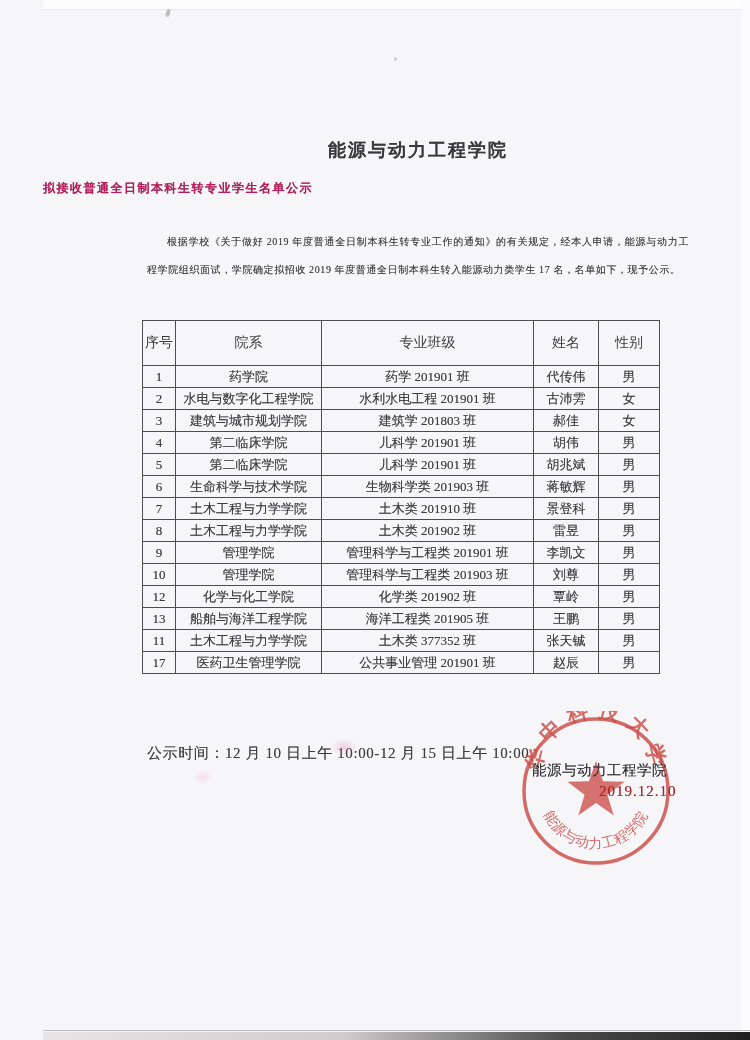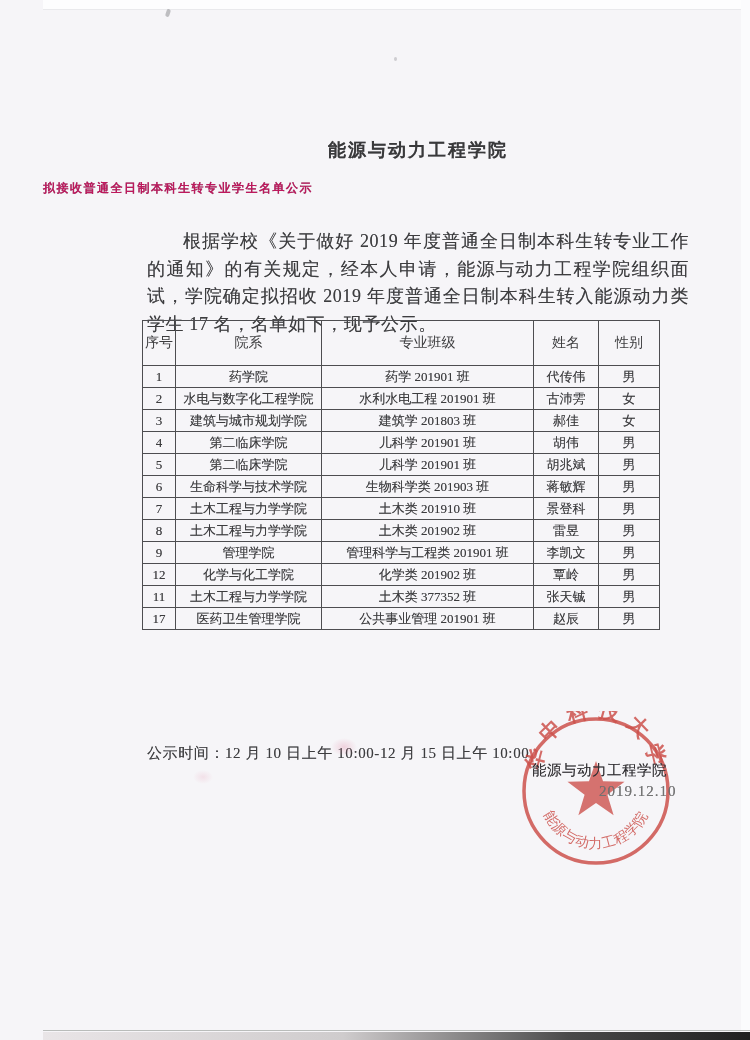--- a/index.html
+++ b/index.html
@@ -14,21 +14,21 @@
   .doc-title{
     position:absolute;top:138px;left:0;width:750px;text-align:center;
     font-size:18px;font-weight:bold;letter-spacing:2px;color:#39393b;
   }
   .doc-subtitle{
     position:absolute;top:180px;left:0;width:750px;text-align:left;
     font-size:12px;font-weight:bold;letter-spacing:1.5px;color:#be185d;
   }
   .doc-paragraph{
     position:absolute;top:228px;left:104px;width:542px;
-    font-size:18px;line-height:27.5px;letter-spacing:0.6px;
+    font-size:10px;line-height:27.5px;letter-spacing:0.6px;
     text-align:justify;text-indent:2em;color:#3d3d3f;
   }
   table.roster{
     position:absolute;top:320px;left:99px;width:517px;
     border-collapse:collapse;table-layout:fixed;
   }
   table.roster th,table.roster td{
     border:1px solid #4d4d50;
     font-weight:normal;
     text-align:center;vertical-align:middle;
@@ -41,21 +41,21 @@
     position:absolute;top:744px;left:104px;
     font-size:15px;letter-spacing:0.6px;color:#3d3d3f;
   }
   .stamp-svg{position:absolute;left:473px;top:711px;z-index:2;opacity:0.9;}
   .sig-unit{
     position:absolute;left:489px;top:761px;z-index:3;
     font-size:14.5px;letter-spacing:0.5px;color:#2f2d30;
   }
   .sig-date{
     position:absolute;left:556px;top:783px;z-index:3;
-    font-size:15px;letter-spacing:1px;color:#737373;
+    font-size:15px;letter-spacing:1px;color:#b91c1c;
   }
   
   .edge-top{position:absolute;top:0;left:0;width:750px;height:9px;background:#fdfdfe;border-bottom:1px solid #e9e9ec;}
   .edge-right{position:absolute;top:0;right:0;width:9px;height:1040px;background:#fbfbfd;}
   .edge-bottom-line{position:absolute;left:0;top:1030px;width:750px;height:1px;background:#b9bcba;}
   .edge-bottom{position:absolute;left:0;top:1032px;width:750px;height:8px;
     background:linear-gradient(to right,#e9e5e7 0%,#cfcccd 40%,#4a4a4a 70%,#161616 100%);}
   .speck1{position:absolute;left:123px;top:9px;width:4px;height:8px;background:#8f8f94;opacity:.55;border-radius:2px;transform:rotate(18deg);}
   .speck2{position:absolute;left:351px;top:57px;width:3px;height:4px;background:#a5a5aa;opacity:.5;border-radius:50%;}
   .smudge1{position:absolute;left:288px;top:738px;width:26px;height:18px;border-radius:50%;
@@ -149,24 +149,38 @@
           <td class="soft">男</td>
         </tr>
         <tr>
           <td class="soft">9</td>
           <td class="soft">管理学院</td>
           <td class="soft">管理科学与工程类 201901 班</td>
           <td class="soft">李凯文</td>
           <td class="soft">男</td>
         </tr>
         <tr>
+          <td class="soft">10</td>
+          <td class="soft">管理学院</td>
+          <td class="soft">管理科学与工程类 201903 班</td>
+          <td class="soft">刘尊</td>
+          <td class="soft">男</td>
+        </tr>
+        <tr>
           <td class="soft">12</td>
           <td class="soft">化学与化工学院</td>
           <td class="soft">化学类 201902 班</td>
           <td class="soft">覃岭</td>
+          <td class="soft">男</td>
+        </tr>
+        <tr>
+          <td class="soft">13</td>
+          <td class="soft">船舶与海洋工程学院</td>
+          <td class="soft">海洋工程类 201905 班</td>
+          <td class="soft">王鹏</td>
           <td class="soft">男</td>
         </tr>
         <tr>
           <td class="soft">11</td>
           <td class="soft">土木工程与力学学院</td>
           <td class="soft">土木类 377352 班</td>
           <td class="soft">张天铖</td>
           <td class="soft">男</td>
         </tr>
         <tr>

